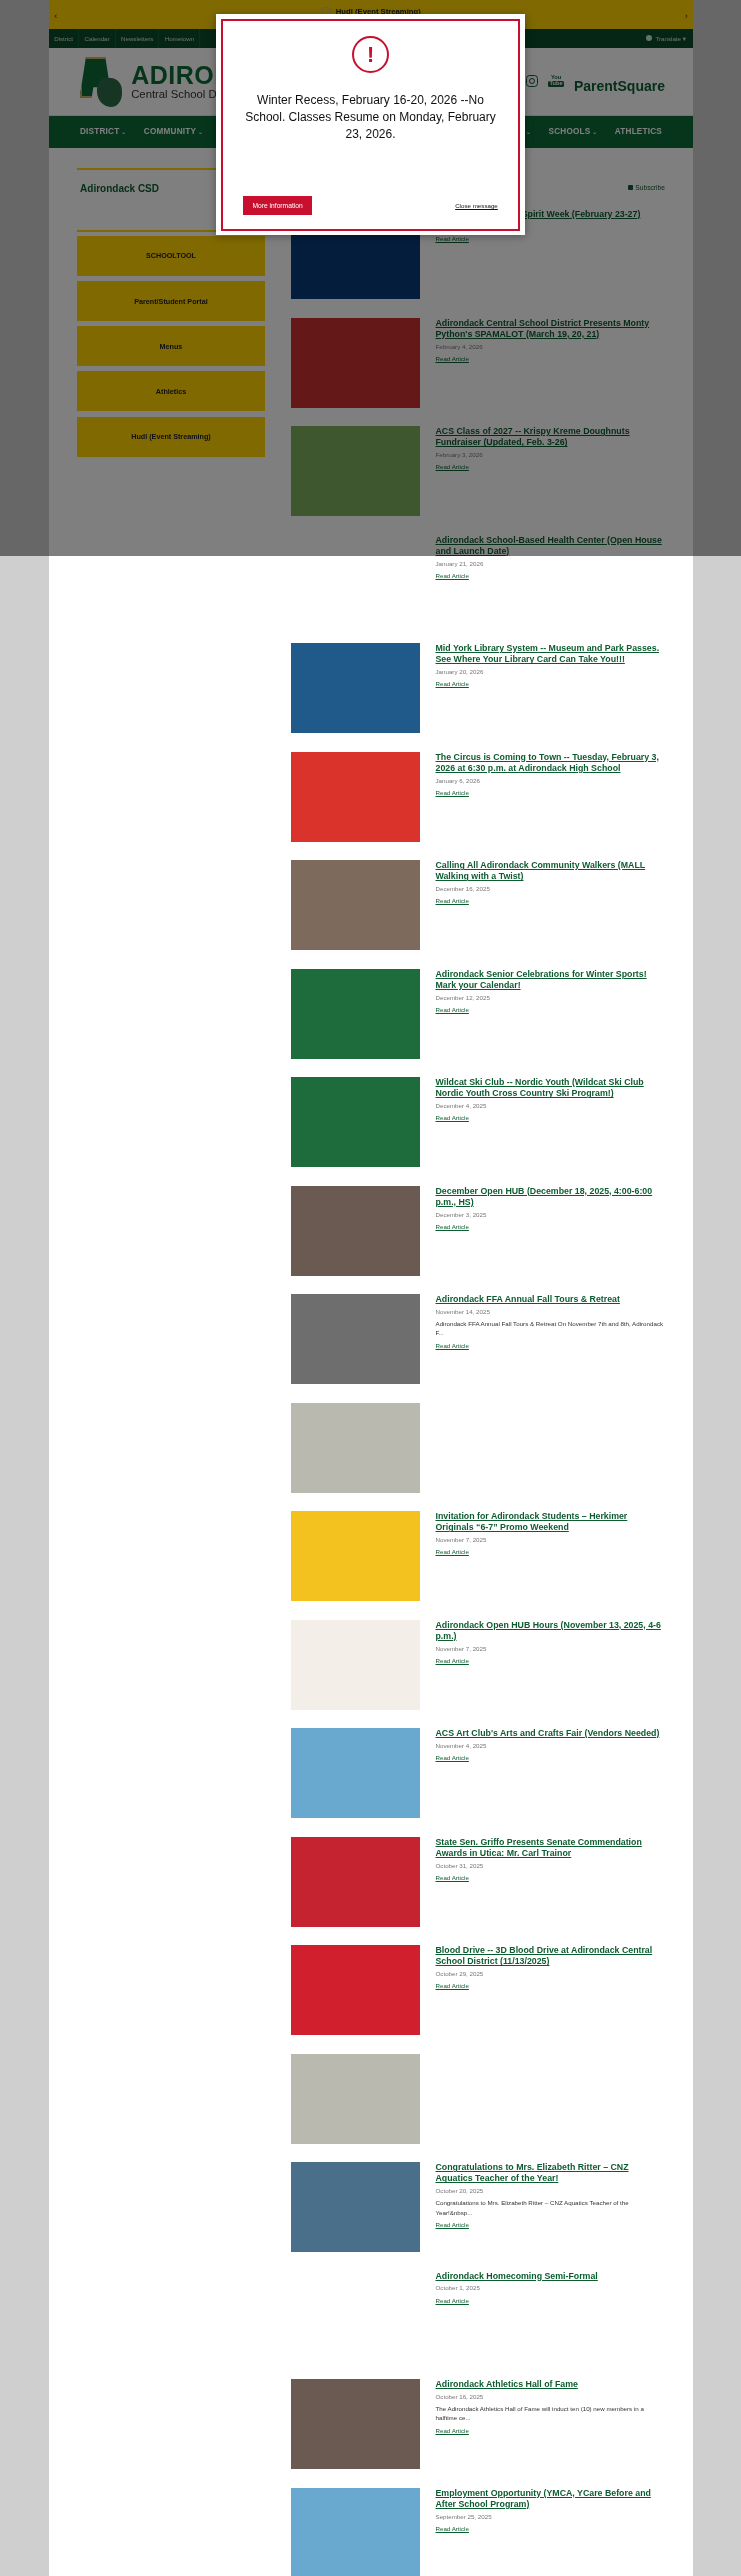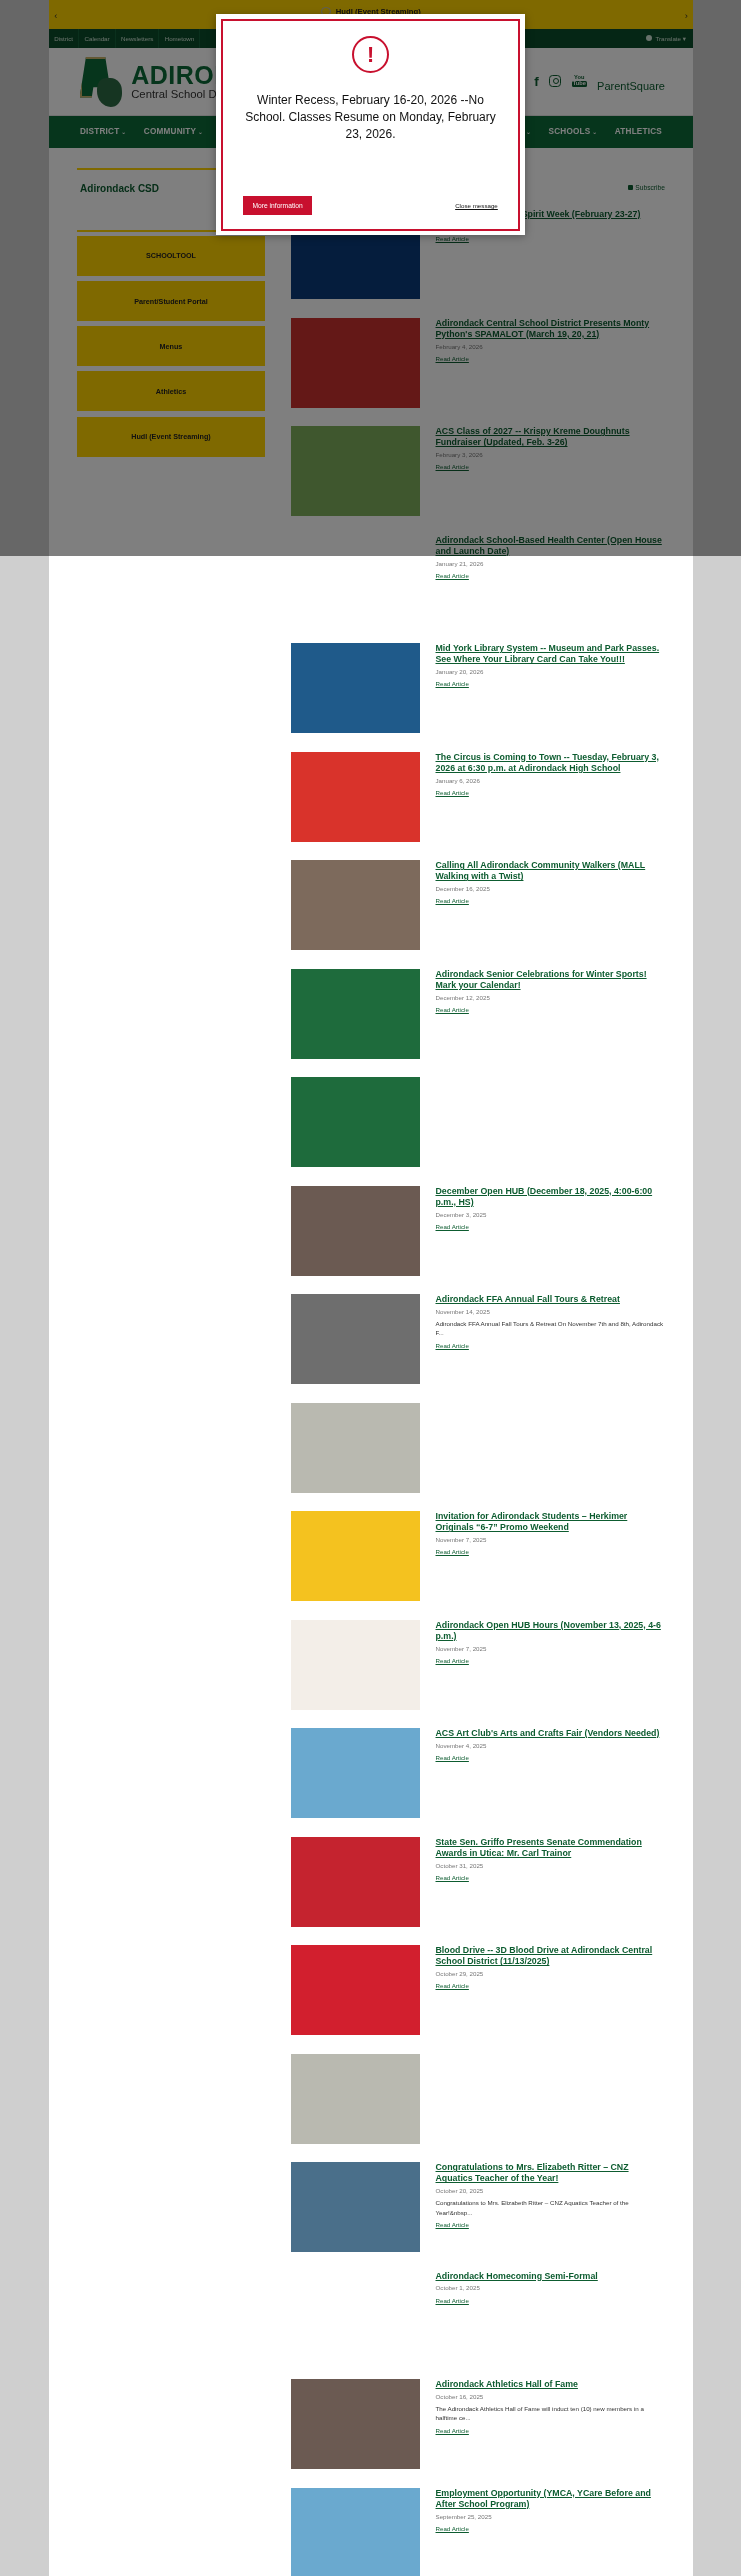--- a/index.html
+++ b/index.html
@@ -29,21 +29,21 @@
   .logo-mark .A { position: absolute; left: 2.6px; top: 4.1px; width: 32px; height: 41px; background: #0d6b38; border: 2.1px solid #c9b26a; clip-path: polygon(20% 0, 80% 0, 100% 100%, 62% 100%, 57% 75%, 43% 75%, 38% 100%, 0 100%); }
   .logo-mark .cat { position: absolute; left: 19.6px; top: 25px; width: 25px; height: 29px; background: #2d6a45; border-radius: 40% 50% 50% 60%; }
   .logo-text .big { font-size: 25px; font-weight: bold; color: #0d6b38; letter-spacing: 0.5px; line-height: 1; }
   .logo-text .small { font-size: 11.3px; color: #333; }
   .social { display: flex; align-items: center; gap: 10.3px; color: #0d5c30; }
   .social .ic { font-size: 13.4px; font-weight: bold; color: #0d5c30; }
   .social .ig { width: 12.4px; height: 12.4px; border: 1.5px solid #0d5c30; border-radius: 3.6px; position: relative; }
   .social .ig::after { content: ""; position: absolute; left: 2.6px; top: 2.6px; width: 4.1px; height: 4.1px; border: 1px solid #0d5c30; border-radius: 50%; }
   .social .yt { font-size: 5.7px; font-weight: bold; line-height: 1; text-align: center; }
   .social .yt span { display: block; background: #0d5c30; color: #fff; padding: 0.5px 1px; border-radius: 1.5px; }
-  .social .ps { font-size: 11px; font-weight: normal; margin-top: 9px; }
+  .social .ps { font-size: 14px; font-weight: bold; margin-top: 9px; }
 
   
   .mainnav { height: 32px; background: #0d6b38; display: flex; align-items: center; justify-content: space-between; padding: 0 31px; }
   .mainnav .item { color: #fff; font-weight: bold; font-size: 8.2px; letter-spacing: 0.2px; display: flex; gap: 2.1px; align-items: center; }
   .mainnav .chev { font-size: 5.2px; }
 
   
   .content { display: flex; padding: 20.6px 28px 31px 28px; gap: 26px; }
   .sidebar { width: 188px; flex: none; }
   .sidebar .box { border-top: 2.6px solid #ffd200; padding-top: 13.4px; }
@@ -200,20 +200,21 @@
           <div class="article">
             <div class="thumb" style="background:#7d6a5c"></div>
             <div class="info"><h3>Calling All Adirondack Community Walkers (MALL Walking with a Twist)</h3><div class="date">December 16, 2025</div><a class="read">Read Article</a></div>
           </div>
           <div class="article">
             <div class="thumb" style="background:#1e6b3c"></div>
             <div class="info"><h3>Adirondack Senior Celebrations for Winter Sports! Mark your Calendar!</h3><div class="date">December 12, 2025</div><a class="read">Read Article</a></div>
           </div>
           <div class="article">
             <div class="thumb" style="background:#1e6b3c"></div>
+            <div class="info"><h3>Wildcat Ski Club -- Nordic Youth (Wildcat Ski Club Nordic Youth Cross Country Ski Program!)</h3><div class="date">December 4, 2025</div><a class="read">Read Article</a></div>
           </div>
           <div class="article">
             <div class="thumb" style="background:#6b5a52"></div>
             <div class="info"><h3>December Open HUB (December 18, 2025, 4:00-6:00 p.m., HS)</h3><div class="date">December 3, 2025</div><a class="read">Read Article</a></div>
           </div>
           <div class="article">
             <div class="thumb" style="background:#6e6e6e"></div>
             <div class="info"><h3>Adirondack FFA Annual Fall Tours &amp; Retreat</h3><div class="date">November 14, 2025</div><div class="excerpt">Adirondack FFA Annual Fall Tours &amp; Retreat On November 7th and 8th, Adirondack F...</div><a class="read">Read Article</a></div>
           </div>
           <div class="article">

